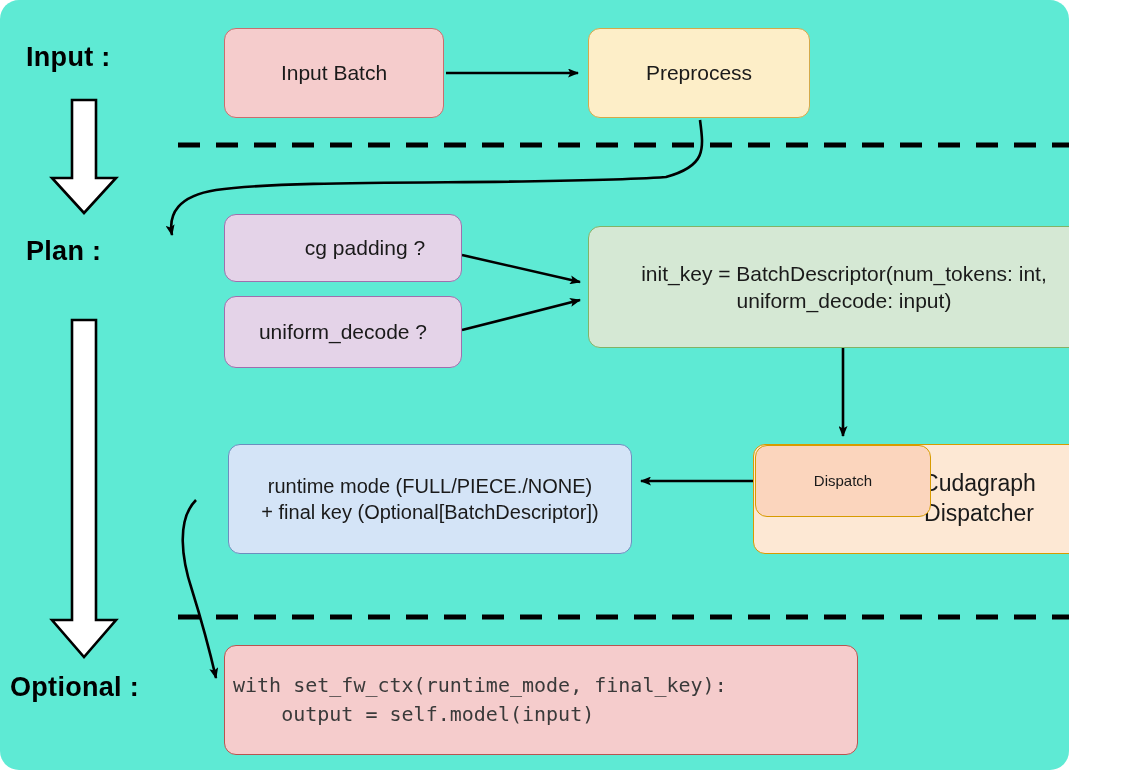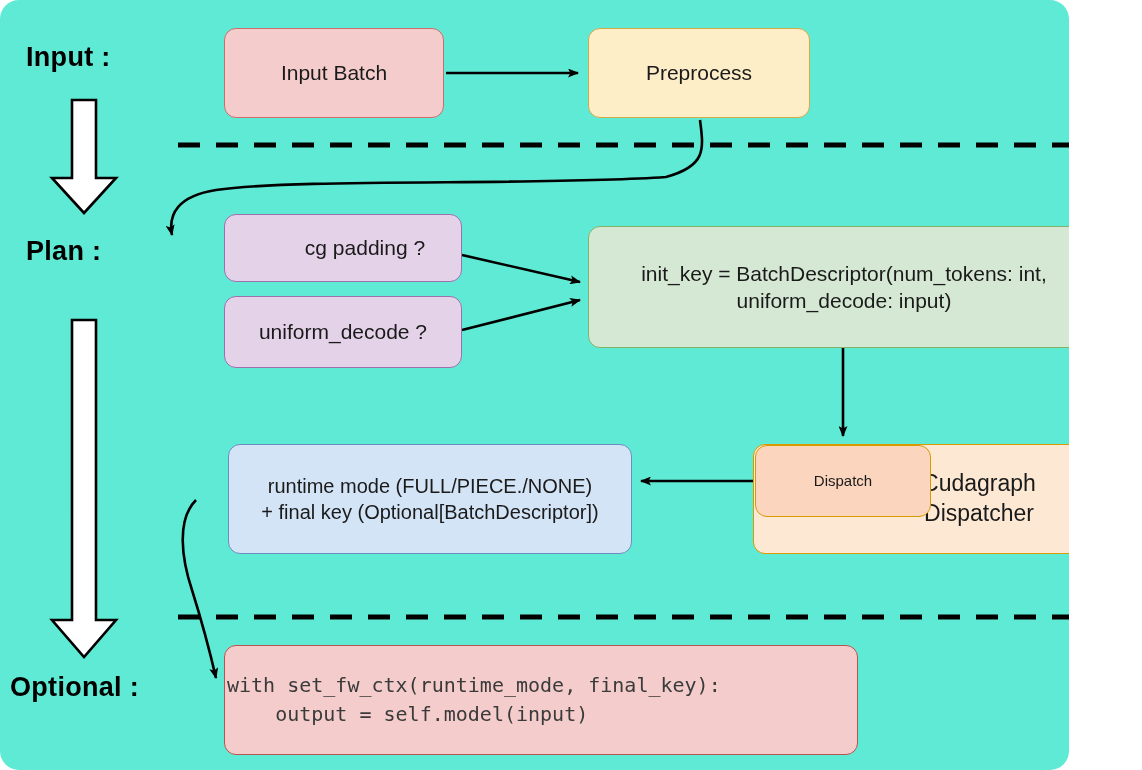--- a/index.html
+++ b/index.html
@@ -29,21 +29,21 @@
   .node-init-key{background:#d5e8d4;border-color:#82b366;}
   .node-runtime-mode{background:#d4e4f7;border-color:#6c8ebf;}
   .node-dispatcher-outer{background:#fde8d4;border-color:#d79b00;}
   .node-dispatch-inner{background:#fbd5bd;border-color:#d79b00;}
   .node-code{
     background:#f5cccc;border-color:#b85450;
     font-family:"DejaVu Sans Mono","Liberation Mono",monospace;
     font-size:20px;line-height:1.45;justify-content:flex-start;
     color:#3a3a3a;
   }
-  .node-code .txt{text-align:left;padding-left:2px;white-space:pre;}
+  .node-code .txt{text-align:left;padding-left:8px;white-space:pre;}
   .node-dispatcher-outer .txt{
     position:absolute;right:18px;top:50%;transform:translateY(-50%);
     width:180px;font-size:23px;
   }
 </style>
 </head>
 <body>
 
 <div id="stage">
 

